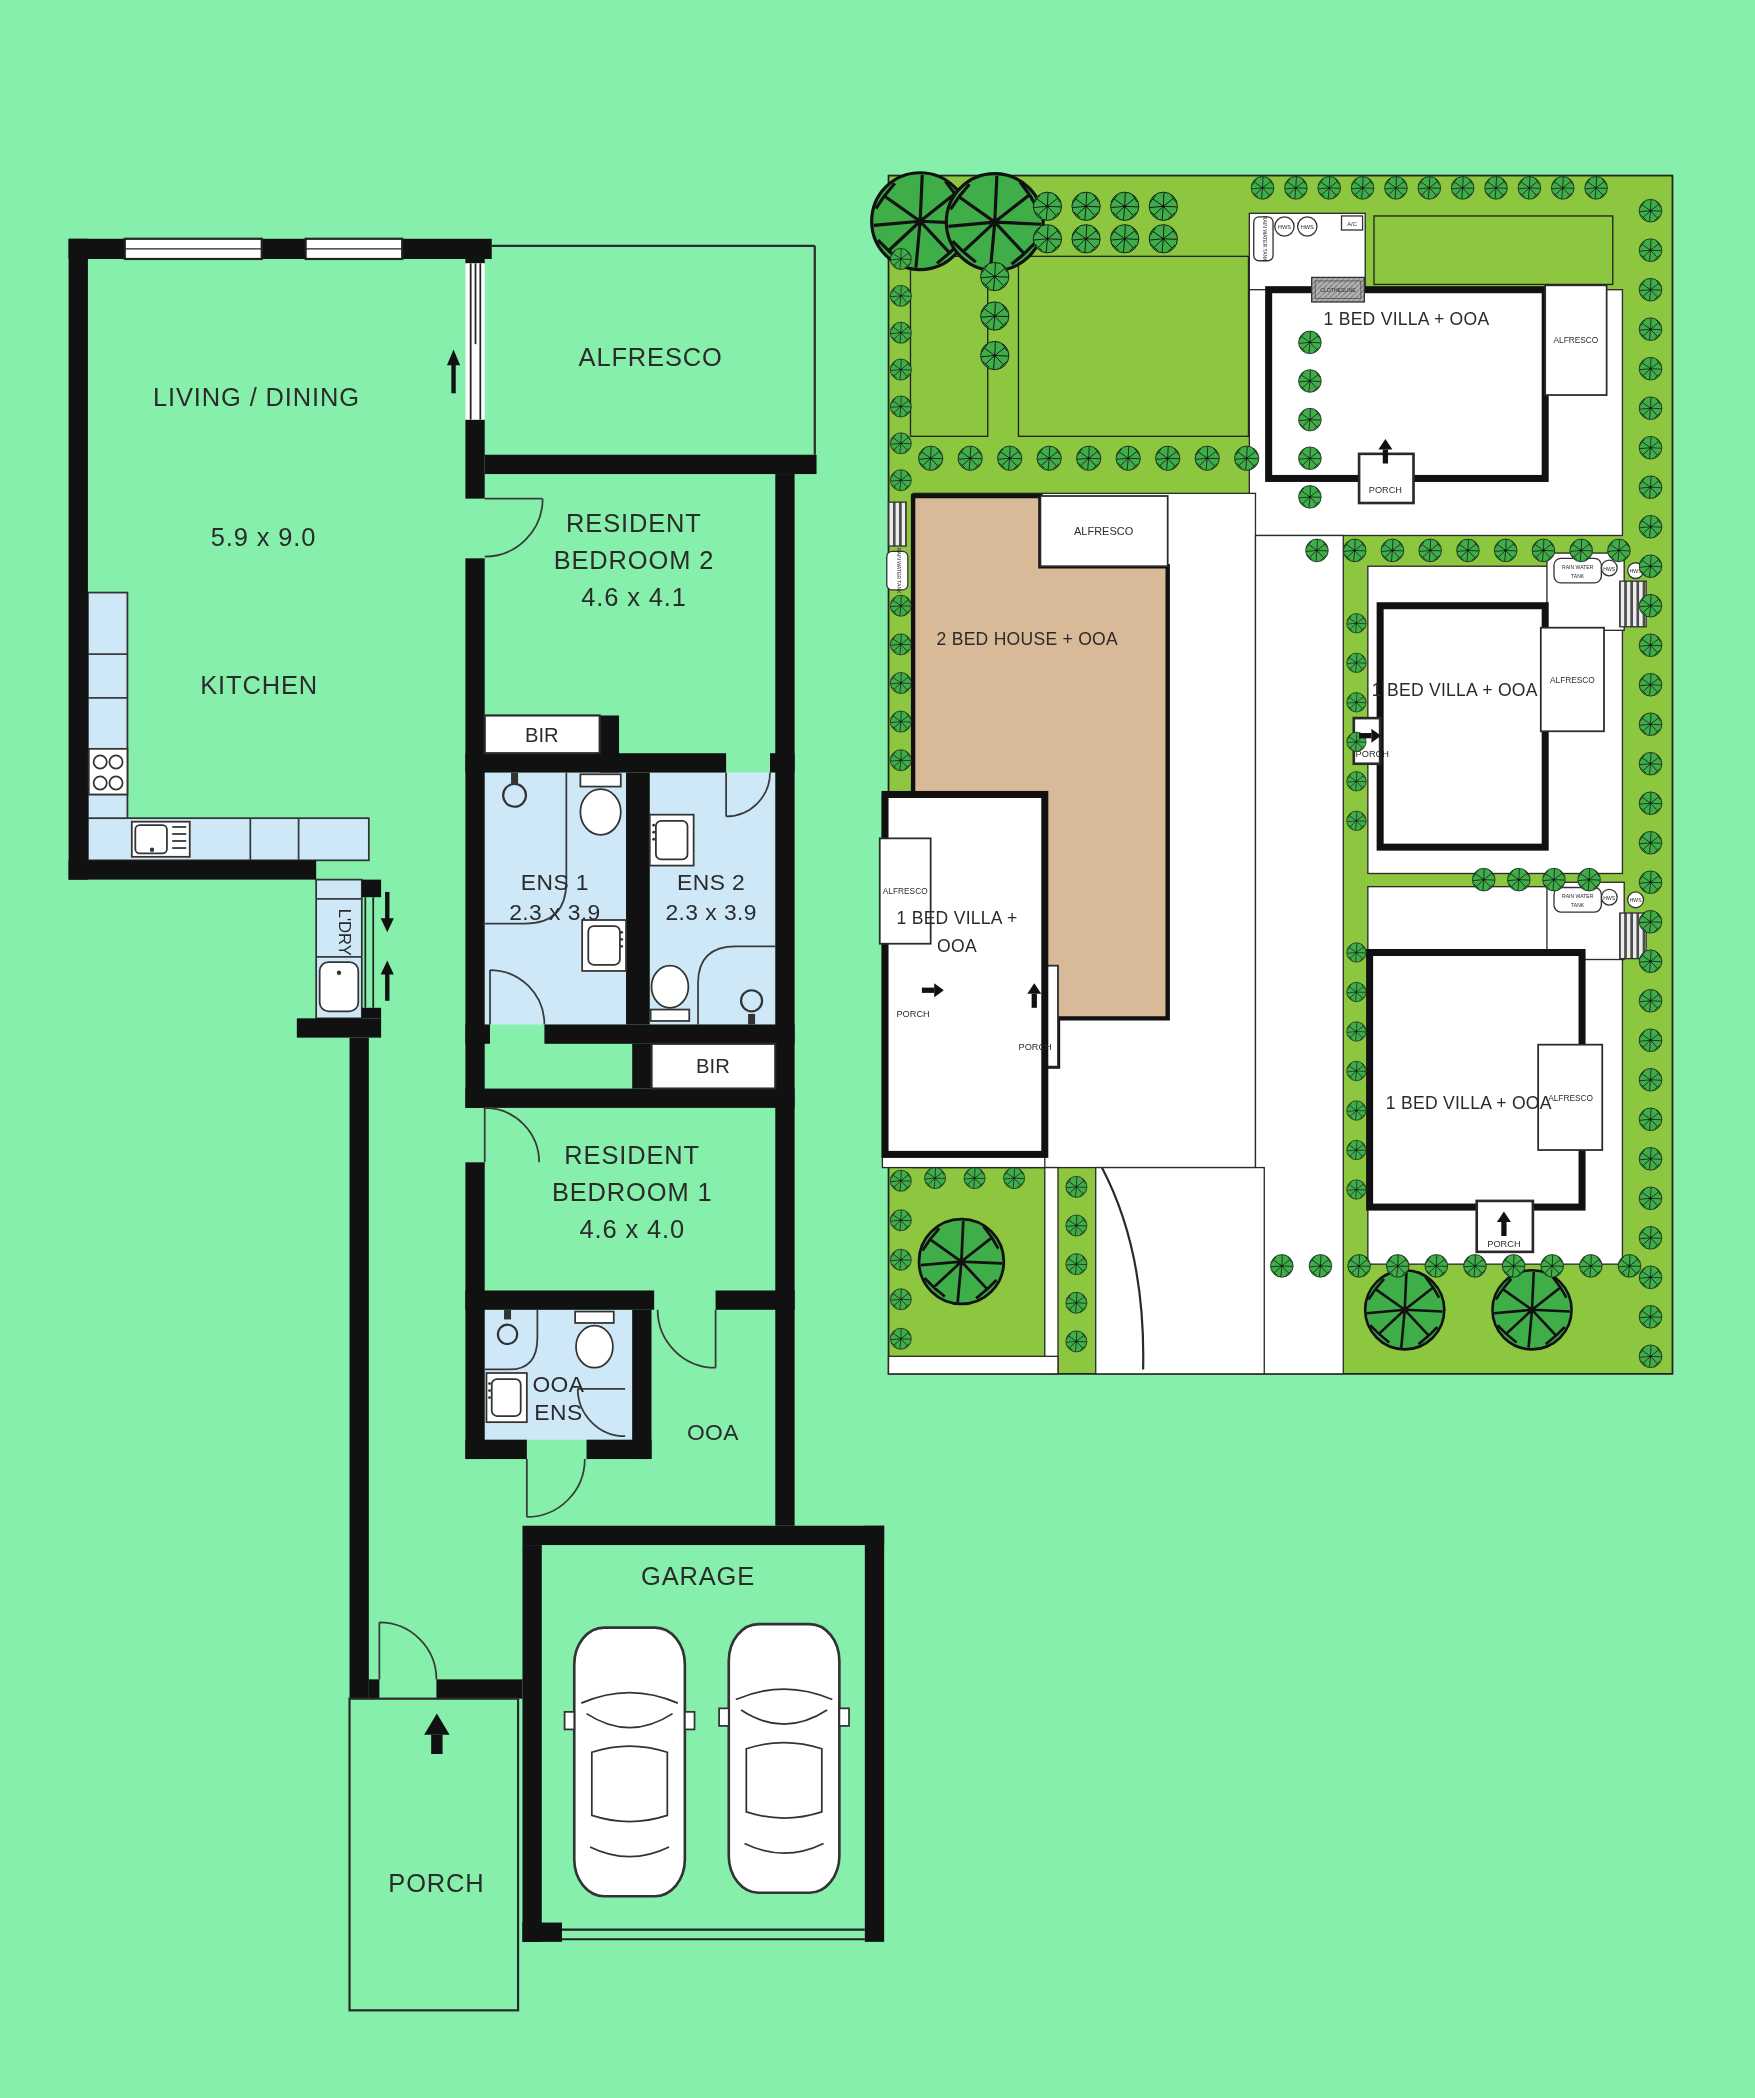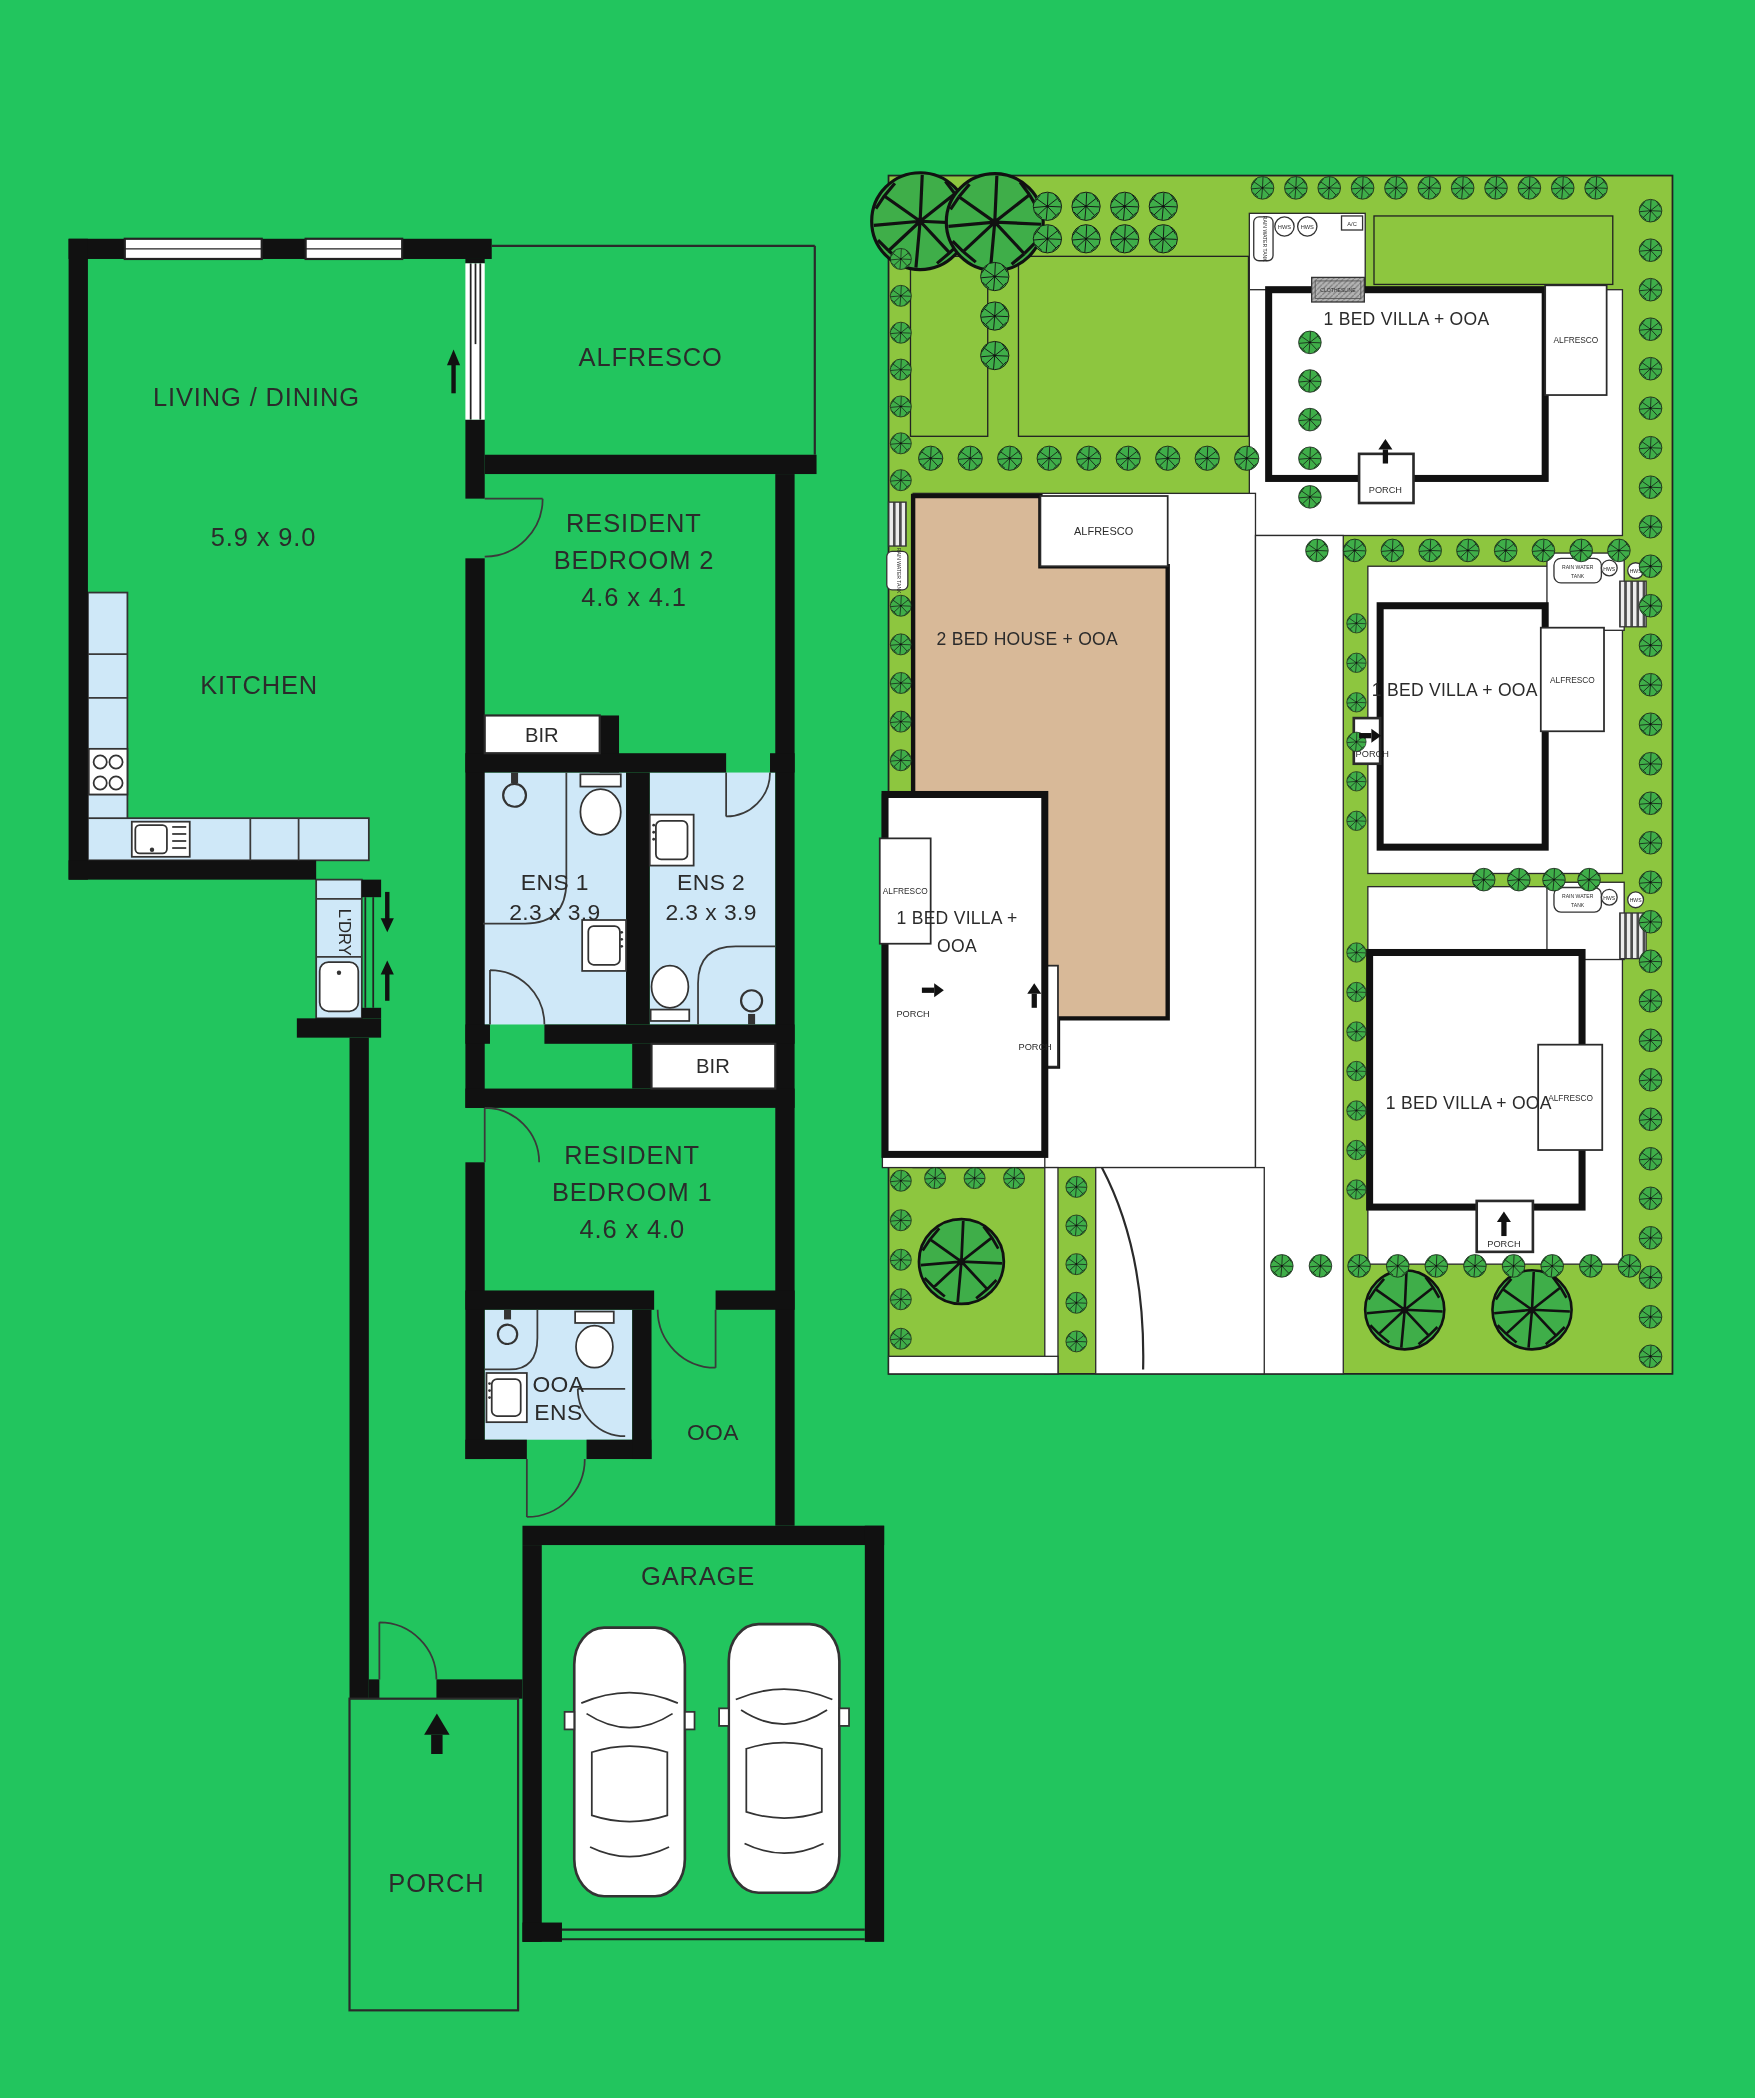--- a/index.html
+++ b/index.html
@@ -1,16 +1,16 @@
 <!DOCTYPE html>
 <html style="font-size:14px"><head>
 <meta charset="utf-8">
 <style>
   html,body{margin:0;padding:0;background:#ffffff;}
-  #stage{position:relative;width:1756px;height:2099px;background:#22c55e;overflow:hidden;}
+  #stage{position:relative;width:1756px;height:2099px;background:#86efac;overflow:hidden;}
   svg{position:absolute;left:0;top:0;}
   text{font-family:"Liberation Sans","DejaVu Sans",sans-serif;fill:#2b2b2b;}
   .room-label{font-size:29px;letter-spacing:1px;}
   .mid-label{font-size:26px;letter-spacing:0.5px;}
   .small-label{font-size:23px;}
   .ldry-label{font-size:19px;}
   .villa-label{font-size:20px;letter-spacing:0.3px;}
   .site-tiny{font-size:10.5px;}
   .site-alf{font-size:9.5px;}
   .site-alf-big{font-size:12.5px;}

